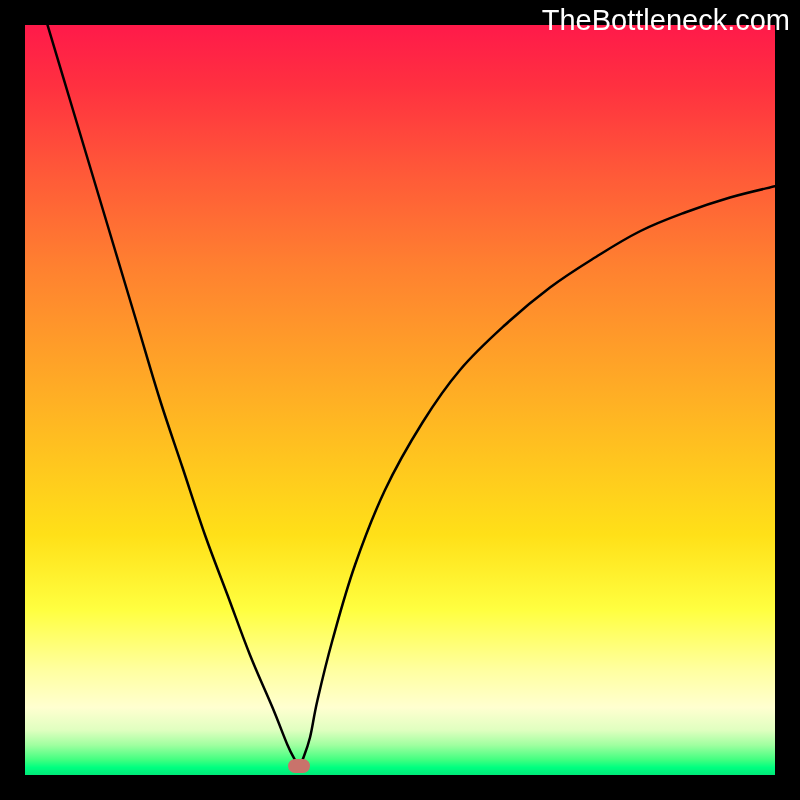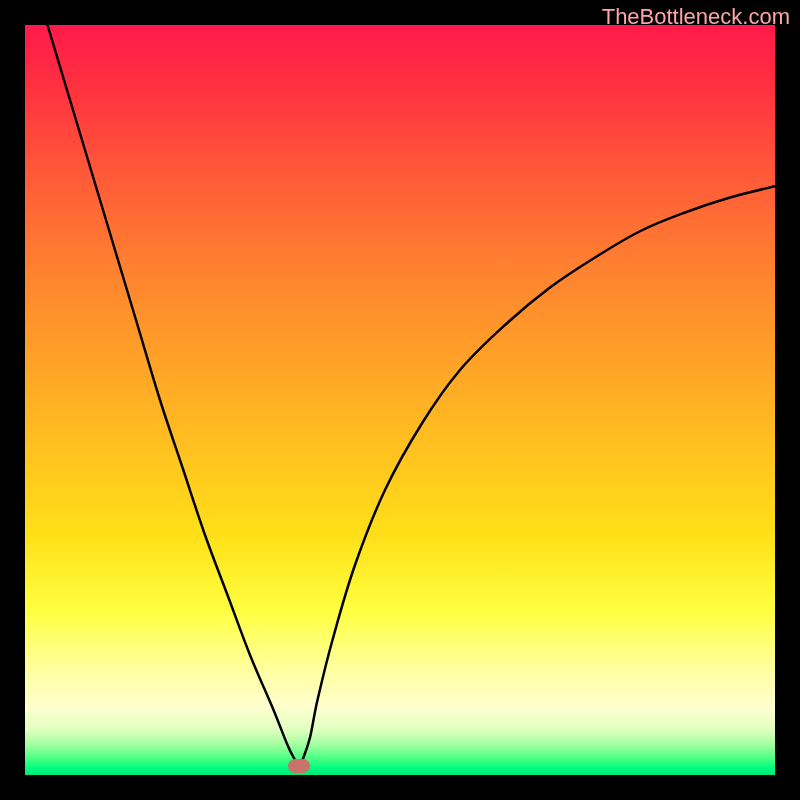--- a/index.html
+++ b/index.html
@@ -8,22 +8,22 @@
     height: 800px;
     background: #000;
     position: relative;
     overflow: hidden;
     font-family: Arial, sans-serif;
   }
   .watermark {
     position: absolute;
     top: 4px;
     right: 10px;
-    color: #fca5a5;
-    font-size: 22px;
+    color: #ffffff;
+    font-size: 29px;
     z-index: 10;
   }
   .plot-area {
     position: absolute;
     left: 25px;
     top: 25px;
     width: 750px;
     height: 750px;
   }
   .gradient-bg {

